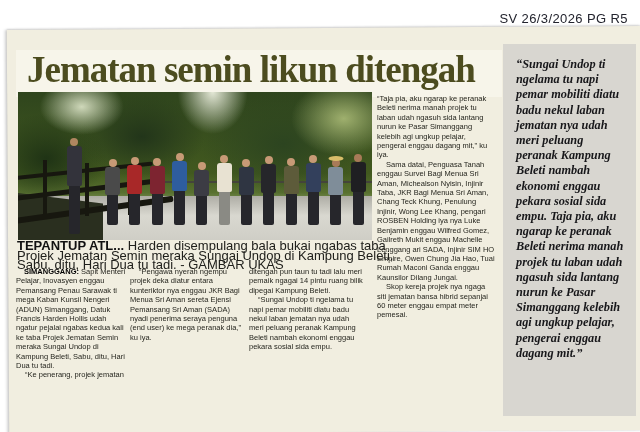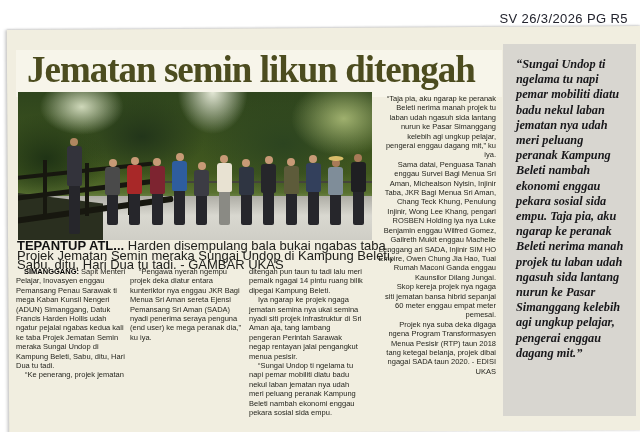--- a/index.html
+++ b/index.html
@@ -84,21 +84,21 @@
   .col{
     position:absolute;z-index:2;color:#26261f;
     font-size:7.5px;line-height:9.4px;text-align:left;
   }
   .col p{margin:0;}
   .col p.ind{text-indent:9px;}
   .col .dateline{color:#000;margin-left:8px;}
   .col1{left:16px;top:267px;width:110px;}
   .col2{left:130px;top:267px;width:112px;}
   .col3{left:249px;top:267px;width:114px;}
-  .col4{left:377px;top:94px;width:119px;text-align:right;}
+  .col4{left:377px;top:94px;width:119px;}
   
   .quote{
     position:absolute;left:503px;top:44px;width:133px;height:372px;z-index:2;
     background:#d8d6d0;box-sizing:border-box;padding:13px 8px 0 13px;
     font-family:"Liberation Serif",serif;font-style:italic;font-weight:bold;
     font-size:12.3px;line-height:15.2px;color:#17171a;
   }
   .quote .qt{display:block;}
 </style>
 </head>
@@ -198,26 +198,24 @@
   <p class="para"><b class="dateline">SIMANGGANG: </b><span>Sapit Menteri Pelajar, Inovasyen enggau Pemansang Penau Sarawak ti mega Kaban Kunsil Nengeri (ADUN) Simanggang, Datuk Francis Harden Hollis udah ngatur pejalai ngabas kedua kali ke taba Projek Jematan Semin meraka Sungai Undop di Kampung Beleti, Sabu, ditu, Hari Dua tu tadi.</span></p>
   <p class="para ind">“Ke penerang, projek jematan</p>
 </div>
 
 <div class="col col2">
   <p class="para ind">“Pengawa nyerah ngempu projek deka diatur entara kunteriktor nya enggau JKR Bagi Menua Sri Aman sereta Ejensi Pemansang Sri Aman (SADA) nyadi penerima seraya penguna (end user) ke mega peranak dia,” ku iya.</p>
 </div>
 
 <div class="col col3">
   <p class="para">ditengah pun taun tu tadi lalu meri pemaik ngagai 14 pintu ruang bilik dipegai Kampung Beleti.</p>
-  <p class="para ind">Iya ngarap ke projek ngaga jematan semina nya ukai semina nyadi siti projek infrastruktur di Sri Aman aja, tang lambang pengeran Perintah Sarawak negap rentayan jalai pengangkut menua pesisir.</p>
   <p class="para ind">“Sungai Undop ti ngelama tu napi pemar mobiliti diatu badu nekul laban jematan nya udah meri peluang peranak Kampung Beleti nambah ekonomi enggau pekara sosial sida empu.</p>
 </div>
 
 <div class="col col4">
   <p class="para">“Taja pia, aku ngarap ke peranak Beleti nerima manah projek tu laban udah ngasuh sida lantang nurun ke Pasar Simanggang kelebih agi ungkup pelajar, pengerai enggau dagang mit,” ku iya.</p>
   <p class="para ind">Sama datai, Penguasa Tanah enggau Survei Bagi Menua Sri Aman, Michealson Nyisin, Injinir Taba, JKR Bagi Menua Sri Aman, Chang Teck Khung, Penulung Injinir, Wong Lee Khang, pengari ROSBEN Holding iya nya Luke Benjamin enggau Wilfred Gomez, Gailreth Mukit enggau Machelle Lenggang ari SADA, Injinir SIM HO Empire, Owen Chung Jia Hao, Tuai Rumah Maconi Ganda enggau Kaunsilor Dilang Jungai.</p>
   <p class="para ind">Skop kereja projek nya ngaga siti jematan bansa hibrid sepanjai 60 meter enggau empat meter pemesai.</p>
-  <p class="para ind">Projek nya suba deka digaga ngena Program Transformasyen Menua Pesisir (RTP) taun 2018 tang ketegal belanja, projek dibai ngagai SADA taun 2020. - EDISI UKAS</p>
 </div>
 
 <aside class="quote">
   <span class="qt">“Sungai Undop ti ngelama tu napi pemar mobiliti diatu badu nekul laban jematan nya udah meri peluang peranak Kampung Beleti nambah ekonomi enggau pekara sosial sida empu. Taja pia, aku ngarap ke peranak Beleti nerima manah projek tu laban udah ngasuh sida lantang nurun ke Pasar Simanggang kelebih agi ungkup pelajar, pengerai enggau dagang mit.”</span>
 </aside>
 
 </body></html>

